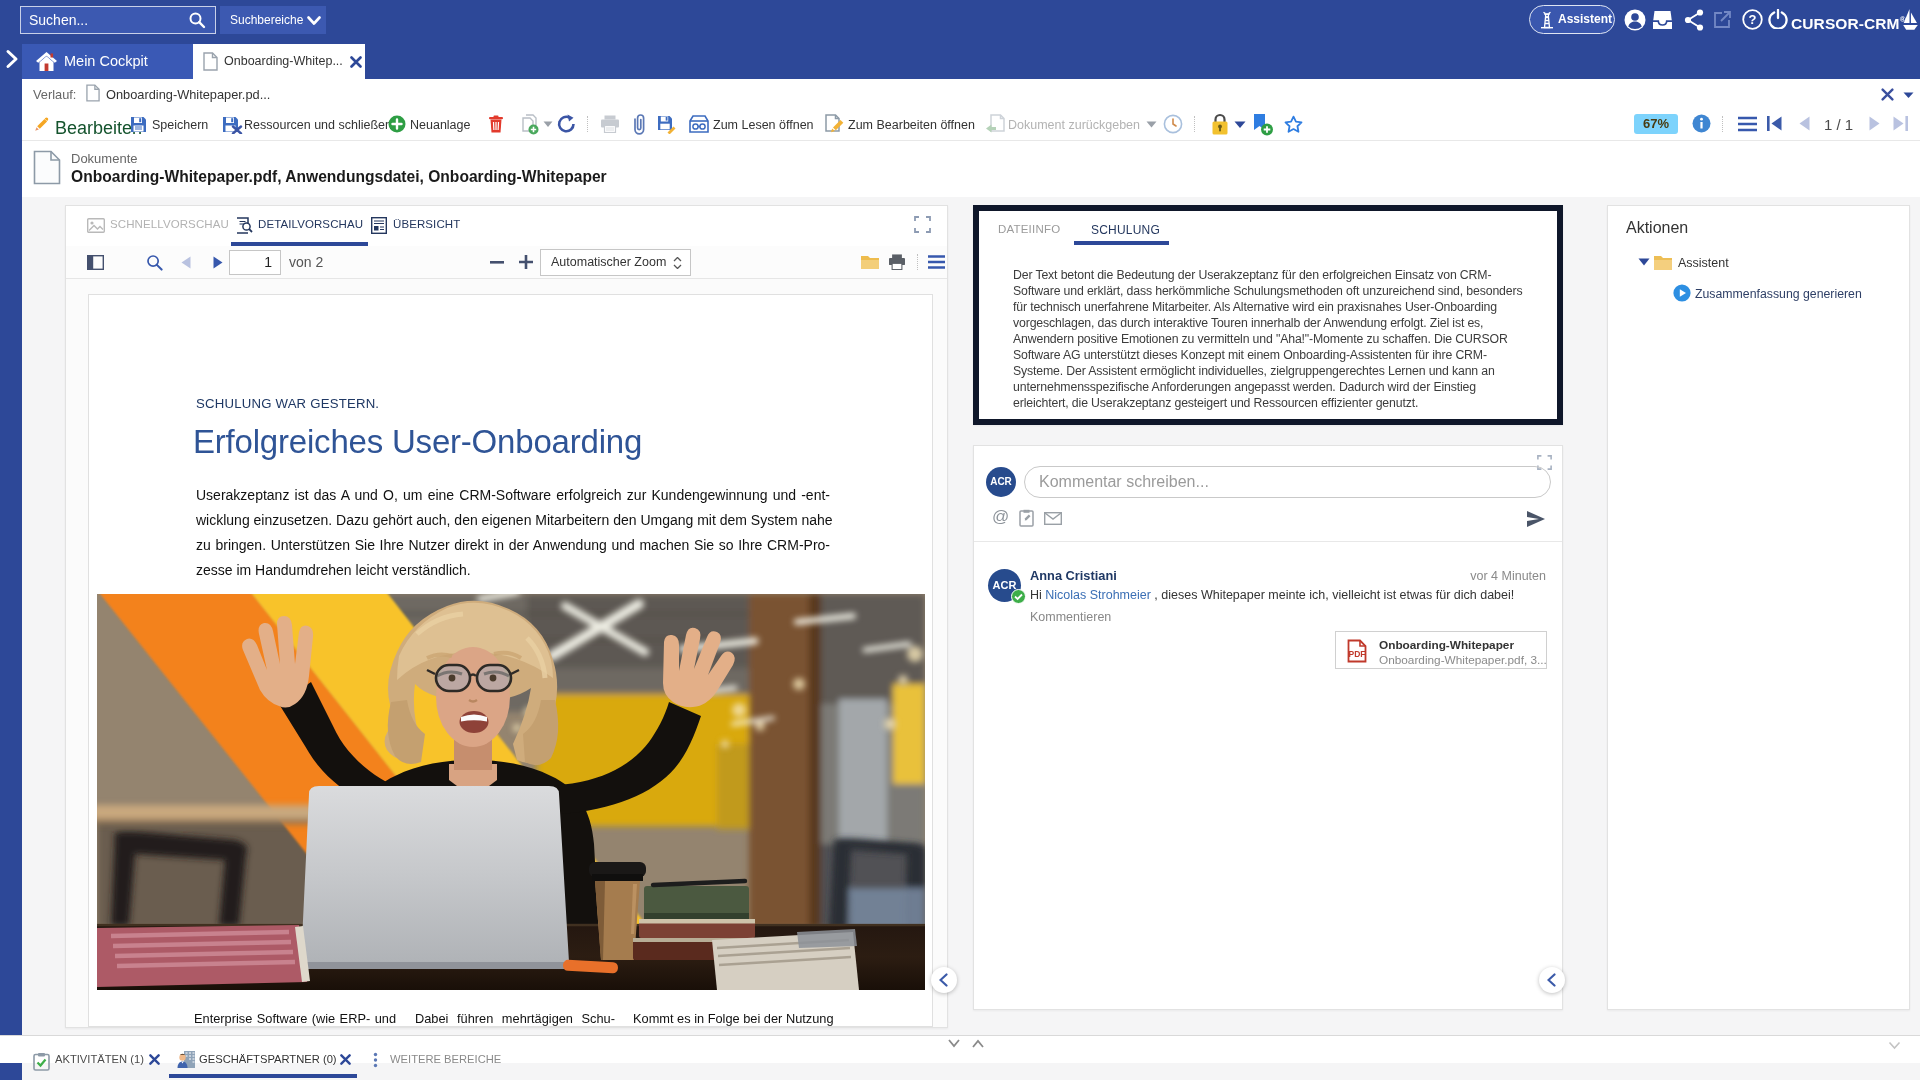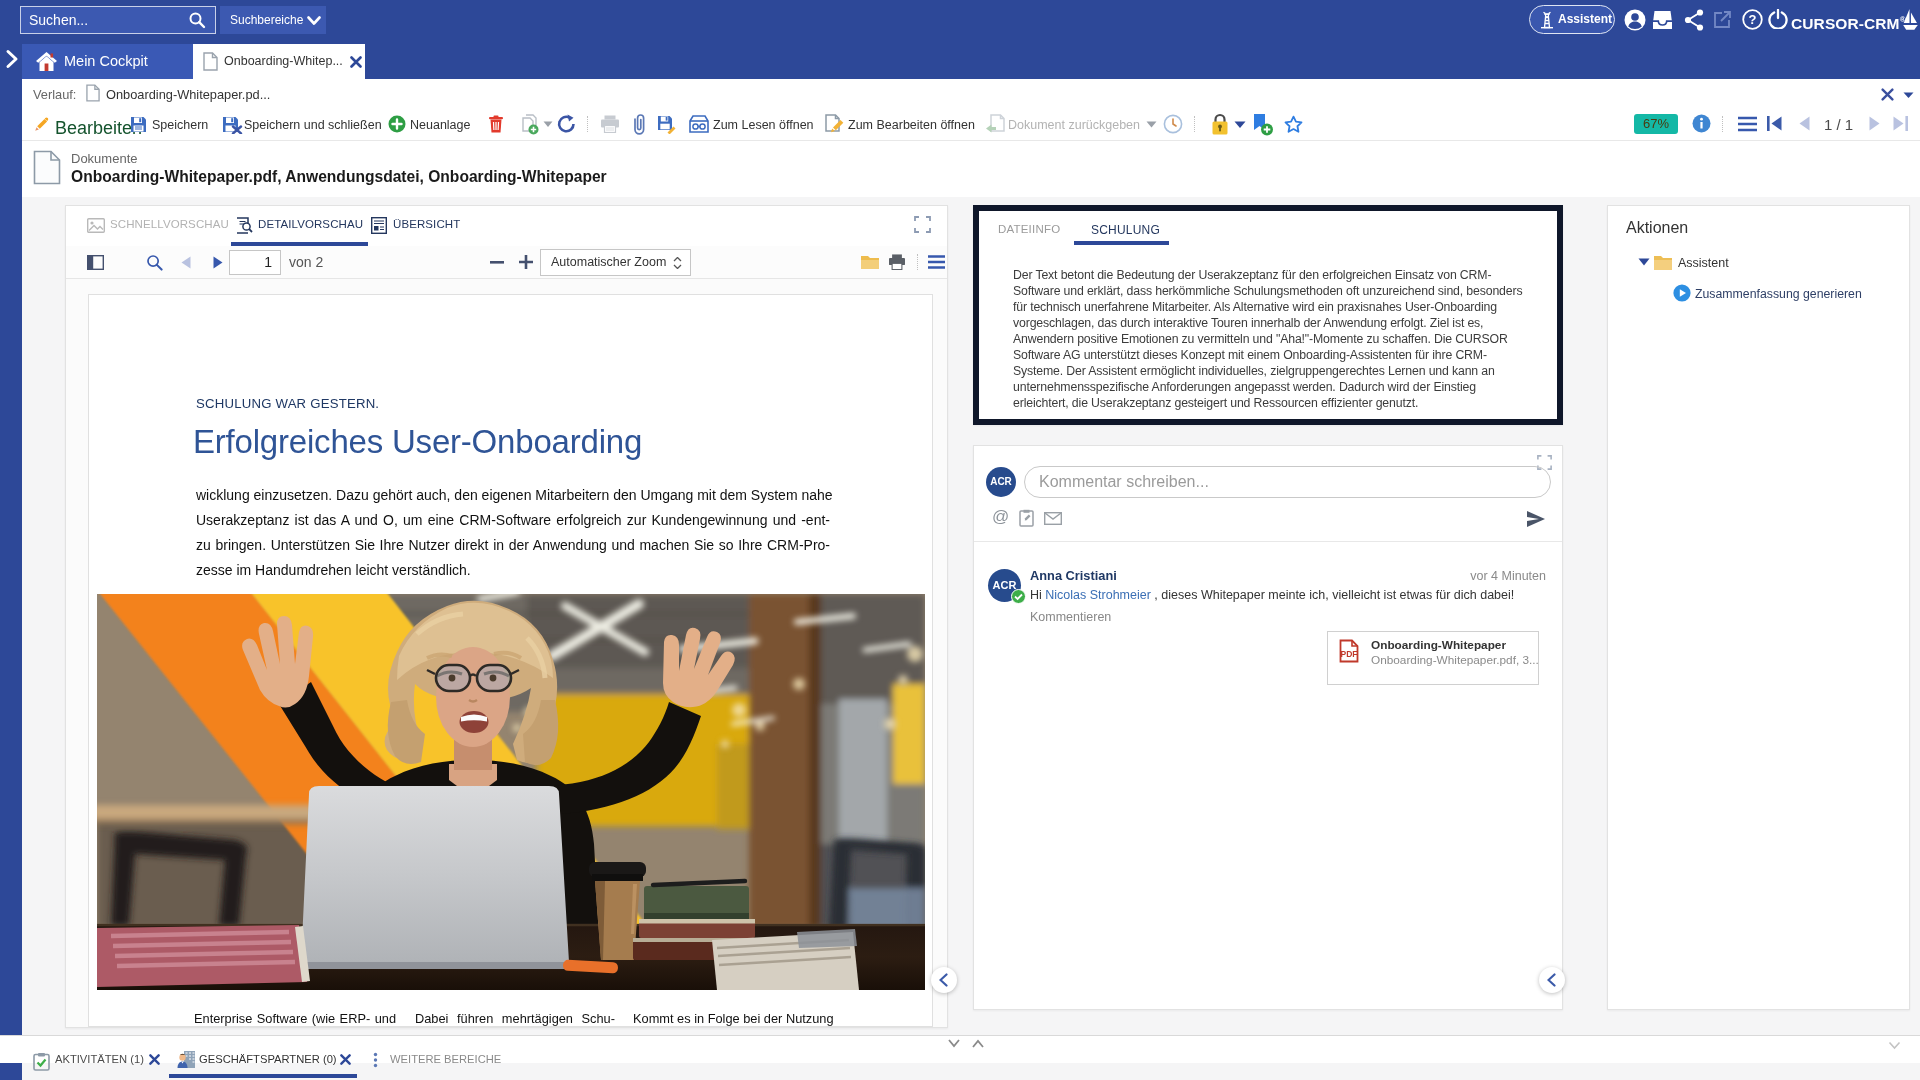--- a/index.html
+++ b/index.html
@@ -146,21 +146,21 @@
       <path d="M5 11 H12 M5 13 H12" stroke="#3d6cc0" stroke-width="1"></path>
     </svg>
 <span class="abs" style="left:130px;top:10px;font-size:12.5px;color:#333">Speichern</span>
 <svg class="abs" style="left:200px;top:8px" width="21" height="18" viewBox="0 0 21 18">
       <path d="M1 1 H13.5 L16 3.5 V16 H1 Z" fill="#3d6cc0"></path>
       <rect x="4" y="1.5" width="8" height="5.5" fill="#fff"></rect>
       <rect x="9.2" y="2.2" width="2" height="4" fill="#3d6cc0"></rect>
       <rect x="3.5" y="9.5" width="10" height="6" fill="#fff"></rect>
       <path d="M11 10.5 L19 17.5 M19 10.5 L11 17.5" stroke="#3b55a5" stroke-width="2.4" stroke-linecap="round"></path>
     </svg>
-<span class="abs" style="left:222px;top:10px;font-size:12.5px;color:#333">Speichern und schließen</span>
+<span class="abs" style="left:222px;top:10px;font-size:12.5px;color:#333">Ressourcen und schließen</span>
 <svg class="abs" style="left:366px;top:7px" width="18" height="18" viewBox="0 0 18 18">
       <circle cx="9" cy="9" r="8.5" fill="#2e9e44"></circle>
       <path d="M9 4.5 V13.5 M4.5 9 H13.5" stroke="#fff" stroke-width="2.4" stroke-linecap="round"></path>
     </svg>
 <span class="abs" style="left:388px;top:10px;font-size:12.5px;color:#333">Neuanlage</span>
 <svg class="abs" style="left:466px;top:7px" width="16" height="18" viewBox="0 0 16 18">
       <path d="M2.5 4.5 H13.5 L12.5 17.5 H3.5 Z" fill="#e23a2c"></path>
       <rect x="1" y="2" width="14" height="2.2" rx="1" fill="#e23a2c"></rect>
       <rect x="5.5" y="0.5" width="5" height="2" rx="0.8" fill="#e23a2c"></rect>
       <path d="M5.5 7 L5.9 15 M8 7 L8 15 M10.5 7 L10.1 15" stroke="#fff" stroke-width="1.2"></path>
@@ -234,21 +234,21 @@
       <path d="M0.5 0.5 L6 7 L11.5 0.5 Z" fill="#2d4898"></path>
     </svg>
 <svg class="abs" style="left:1229px;top:5px" width="23" height="23" viewBox="0 0 23 23">
       <path d="M3 1 H14 V17 L8.5 13 L3 17 Z" fill="#2f7de1"></path>
       <circle cx="16" cy="16.5" r="6" fill="#2e9e44"></circle>
       <path d="M16 13.2 V19.8 M12.7 16.5 H19.3" stroke="#fff" stroke-width="1.8"></path>
     </svg>
 <svg class="abs" style="left:1262px;top:7px" width="19" height="18" viewBox="0 0 21 20">
       <path d="M10.5 1.8 L13.2 7.4 L19.4 8.2 L14.9 12.5 L16 18.6 L10.5 15.6 L5 18.6 L6.1 12.5 L1.6 8.2 L7.8 7.4 Z" fill="none" stroke="#2f7de1" stroke-width="2" stroke-linejoin="round"></path>
     </svg>
-<div class="abs" style="left:1612px;top:6px;width:44px;height:20px;background:#14b8a6;border-radius:3px;text-align:center;font-size:13px;font-weight:normal;color:#4a3b10;line-height:20px">67%</div>
+<div class="abs" style="left:1612px;top:6px;width:44px;height:20px;background:#7dd3fc;border-radius:3px;text-align:center;font-size:13px;font-weight:bold;color:#4a3b10;line-height:20px">67%</div>
 <svg class="abs" style="left:1670px;top:6px" width="19" height="19" viewBox="0 0 19 19">
       <circle cx="9.5" cy="9.5" r="9" fill="#3f86d2"></circle>
       <rect x="8.4" y="8" width="2.2" height="6.5" fill="#fff"></rect>
       <circle cx="9.5" cy="5.2" r="1.4" fill="#fff"></circle>
     </svg>
 <span class="sep abs" style="left:1700px;top:8px"></span>
 <svg class="abs" style="left:1716px;top:8px" width="19" height="16" viewBox="0 0 19 16">
       <path d="M0 2 H19 M0 8 H19 M0 14 H19" stroke="#3758ad" stroke-width="2.6"></path>
     </svg>
 <svg class="abs" style="left:1744px;top:7px" width="17" height="17" viewBox="0 0 17 17">
@@ -342,22 +342,22 @@
   <span class="sep abs" style="left:851px;top:8px"></span>
   <svg class="abs" style="left:862px;top:9px" width="17" height="14" viewBox="0 0 17 14">
         <path d="M0 1.5 H17 M0 7 H17 M0 12.5 H17" stroke="#3758ad" stroke-width="2.4"></path>
       </svg>
 </div>
 <div class="abs" style="left:0;top:73px;width:881px;height:748px;background:#fbfbfb;overflow:hidden">
   <div class="abs" style="left:22px;top:15px;width:845px;height:733px;background:#fff;border:1px solid #e0e0e0">
     <div class="abs" style="left:107px;top:101px;font-size:13.2px;color:#1f3864;letter-spacing:.2px">SCHULUNG WAR GESTERN.</div>
     <div class="abs" style="left:104px;top:128px;font-size:33px;color:#2f5496;letter-spacing:-.2px">Erfolgreiches User-Onboarding</div>
     <div class="abs" style="left:107px;top:188px;width:634px;font-size:14px;line-height:25px;color:#111">
+<div class="jl">Userakzeptanz ist das A und O, um eine CRM-Software erfolgreich zur Kundengewinnung und -ent-</div>
 <div class="jl">wicklung einzusetzen. Dazu gehört auch, den eigenen Mitarbeitern den Umgang mit dem System nahe</div>
-<div class="jl">Userakzeptanz ist das A und O, um eine CRM-Software erfolgreich zur Kundengewinnung und -ent-</div>
 <div class="jl">zu bringen. Unterstützen Sie Ihre Nutzer direkt in der Anwendung und machen Sie so Ihre CRM-Pro-</div>
 <div>zesse im Handumdrehen leicht verständlich.</div>
 </div>
     <div class="abs" id="photo" style="left:8px;top:299px;width:828px;height:396px;overflow:hidden">
 <svg width="828" height="396" viewBox="0 0 828 396">
 <defs>
 <filter id="b3" x="-15%" y="-15%" width="130%" height="130%">
                 <feGaussianBlur stdDeviation="3.2"></feGaussianBlur>
               </filter>
 <filter id="b1" x="-15%" y="-15%" width="130%" height="130%">
@@ -522,21 +522,21 @@
 <div class="abs" style="left:0;top:95px;width:588px;height:1px;background:#e8e8e8"></div>
 <div class="abs" style="left:14px;top:123px;width:33px;height:33px;border-radius:50%;background:#274b8d;color:#fff;font-size:11px;font-weight:bold;text-align:center;line-height:33px">ACR</div>
 <svg class="abs" style="left:37px;top:143px" width="15" height="15" viewBox="0 0 15 15">
       <circle cx="7.5" cy="7.5" r="7" fill="#3dae49" stroke="#fff" stroke-width="1"></circle>
       <path d="M4 7.5 L6.6 10 L11 5.5" fill="none" stroke="#fff" stroke-width="1.8"></path>
     </svg>
 <span class="abs" style="left:56px;top:122px;font-size:12.8px;font-weight:bold;color:#1f3864">Anna Cristiani</span>
 <span class="abs" style="right:16px;top:123px;font-size:12.5px;color:#8a8a8a">vor 4 Minuten</span>
 <div class="abs" style="left:56px;top:142px;font-size:12.5px;color:#333">Hi <a style="color:#3b6fb5;font-weight:normal">Nicolas Strohmeier</a> , dieses Whitepaper meinte ich, vielleicht ist etwas für dich dabei!</div>
 <span class="abs" style="left:56px;top:164px;font-size:12.5px;color:#888">Kommentieren</span>
-<div class="abs" style="left:353px;top:185px;width:212px;height:54px;border:1px solid #d0d0d0;background:#fff">
+<div class="abs" style="left:361px;top:185px;width:212px;height:38px;border:1px solid #d0d0d0;background:#fff">
   <svg class="abs" style="left:11px;top:7px" width="20" height="24" viewBox="0 0 20 24">
         <path d="M1.5 1.5 H13 L18.5 7 V22.5 H1.5 Z" fill="#fff" stroke="#c0392b" stroke-width="1.8"></path>
         <path d="M13 1.5 V7 H18.5" fill="none" stroke="#c0392b" stroke-width="1.6"></path>
         <text x="10" y="17.5" font-size="8.5" font-weight="bold" fill="#c0392b" text-anchor="middle" font-family="Liberation Sans">PDF</text>
       </svg>
   <span class="abs" style="left:43px;top:6px;font-size:11.8px;font-weight:bold;color:#333;white-space:nowrap">Onboarding-Whitepaper</span>
   <span class="abs" style="left:43px;top:21px;font-size:11.8px;color:#8a8a8a;white-space:nowrap">Onboarding-Whitepaper.pdf, 3...</span>
 </div>
 </div>
 <div class="abs" style="left:1539px;top:967px;width:26px;height:26px;border-radius:50%;background:#fff;box-shadow:0 1px 4px rgba(0,0,0,.25)">

